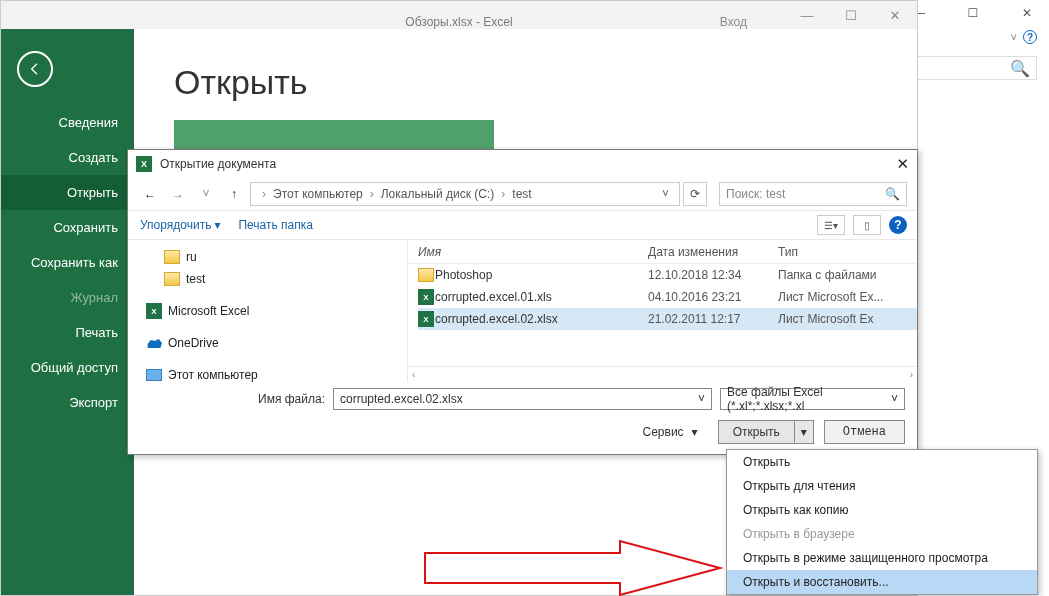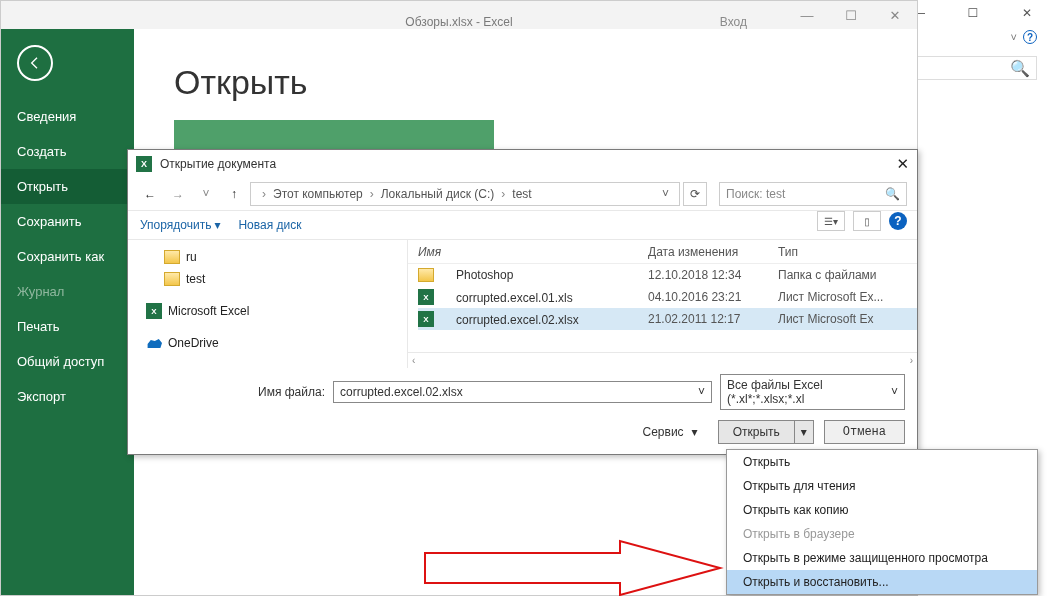--- a/index.html
+++ b/index.html
@@ -12,21 +12,21 @@
 .outer-chrome .search-outer { position:absolute; top:56px; right:12px; width:200px; height:24px; border:1px solid #ddd; display:flex; align-items:center; justify-content:flex-end; padding:0 6px; color:#777; }
 
 
 .excel { position:absolute; top:0; left:0; width:918px; height:596px; background:#fff; border:1px solid #ccc; }
 .excel-titlebar { height:28px; background:#f3f3f3; display:flex; align-items:flex-end; justify-content:center; position:relative; color:#7a7a7a; font-size:12px; }
 .excel-titlebar .ctrls { position:absolute; right:0; top:0; display:flex; }
 .excel-titlebar .ctrls div { width:44px; height:28px; display:flex; align-items:center; justify-content:center; color:#888; font-size:13px; }
 .excel-titlebar .login { position:absolute; right:170px; font-size:12px; color:#8a8a8a; }
 
 .backstage { display:flex; height:calc(100% - 28px); }
-.side { width:133px; background:#1e6f41; color:#fff; display:flex; flex-direction:column; padding-top:6px; }
+.side { width:133px; background:#1e6f41; color:#fff; display:flex; flex-direction:column; padding-top:12px;text-align:right; }
 .side .back { width:36px; height:36px; border:2px solid #fff; border-radius:50%; margin:10px 0 18px 16px; display:flex; align-items:center; justify-content:center; }
 .side .back svg{ width:16px; height:16px; stroke:#fff; stroke-width:2; fill:none;}
 .side .item { padding:10px 16px; font-size:13px; cursor:pointer; }
 .side .item.active { background:#145d35; }
 .side .item.dim { color:#8fb79e; }
 
 .main { flex:1; padding:34px 0 0 40px; }
 .main h1 { font-size:34px; font-weight:300; color:#333; }
 .green-block { width:320px; height:40px; background:#4fa06a; margin-top:18px; }
 
@@ -41,21 +41,21 @@
 .dlg-nav .navbtn.enabled{ color:#222;}
 .dlg-nav .pathbox { flex:none; width:430px; height:24px; border:1px solid #ccc; display:flex; align-items:center; padding:0 6px; gap:4px; }
 .dlg-nav .pathbox .crumb{ padding:0 2px; }
 .dlg-nav .pathbox .sep{ color:#888; padding:0 1px;}
 .dlg-nav .pathbox .spacer{flex:1;}
 .dlg-nav .pathbox .dd{ color:#666; padding:0 4px;}
 .dlg-nav .refresh{ width:24px; height:24px; border:1px solid #ccc; display:flex; align-items:center; justify-content:center; margin-left:-1px;}
 .dlg-nav .search { margin-left:8px; flex:1; height:24px; border:1px solid #ccc; display:flex; align-items:center; padding:0 6px; color:#888; justify-content:space-between;}
 .dlg-nav .search span.mag{ color:#666; }
 
-.dlg-toolbar { height:30px; border-top:1px solid #e8e8e8; border-bottom:1px solid #e8e8e8; display:flex; padding:0 12px; font-size:12px; gap:18px; position:relative;}
+.dlg-toolbar { height:30px; border-top:1px solid #e8e8e8; border-bottom:1px solid #e8e8e8; display:flex; align-items:center; padding:0 12px; font-size:12px; gap:18px; position:relative;}
 .dlg-toolbar .tool { color:#1a64a6; cursor:pointer; display:flex; align-items:center; gap:3px;}
 .dlg-toolbar .right-tools { position:absolute; right:10px; display:flex; align-items:center; gap:8px; }
 .dlg-toolbar .right-tools .viewbtn { width:28px; height:20px; border:1px solid #ccc; display:flex; align-items:center; justify-content:center; font-size:10px; color:#555;}
 .dlg-toolbar .right-tools .help { width:18px; height:18px; border-radius:50%; background:#0b62c0; color:#fff; display:flex; align-items:center; justify-content:center; font-size:12px; font-weight:bold;}
 
 .dlg-body { flex:1; display:flex; min-height:0; }
 .tree { width:280px; border-right:1px solid #e8e8e8; padding:6px 0 0 18px; font-size:12px; color:#222; overflow:hidden;}
 .tree .node { display:flex; align-items:center; gap:6px; height:22px; }
 .tree .node.indent { padding-left:18px;text-align:right; }
 .tree .folder-ic{ width:16px; height:14px; background:linear-gradient(#ffe9a8,#f3c64b); border:1px solid #d4a92e;}
@@ -65,32 +65,32 @@
 .tree .pc-ic{ width:16px; height:12px; background:#6ab0ec; border:1px solid #3a7fb5;}
 
 .filelist { flex:1; display:flex; flex-direction:column; font-size:12px; color:#333; }
 .filelist .header { display:flex; height:24px; align-items:center; border-bottom:1px solid #eee; color:#555; padding-left:10px;}
 .filelist .header div:nth-child(1){ width:230px;font-style:italic;}
 .filelist .header div:nth-child(2){ width:130px;}
 .filelist .header div:nth-child(3){ width:130px;}
 .filelist .rows { flex:1; padding-left:10px; overflow:hidden;}
 .filelist .row { display:flex; height:22px; align-items:center; }
 .filelist .row.sel { background:#d6e8f5; }
-.filelist .row .c1{ width:230px; display:flex; align-items:flex-end; gap:22px;}
+.filelist .row .c1{ width:230px; display:flex; align-items:center; gap:1px;}
 .filelist .row .c2{ width:130px; color:#555;}
 .filelist .row .c3{ width:130px; color:#555;}
 .filelist .row .folder-ic{ width:16px; height:14px; background:linear-gradient(#ffe9a8,#f3c64b); border:1px solid #d4a92e;}
 .filelist .row .xl-ic{ width:16px; height:16px; background:#217346; color:#fff; font-size:8px; display:flex; align-items:center; justify-content:center; font-weight:bold; position:relative;}
 .filelist .scroll{ height:16px; border-top:1px solid #e8e8e8; display:flex; align-items:center; justify-content:space-between; padding:0 4px; color:#888; font-size:10px;}
 
 .dlg-bottom { padding:6px 12px 10px; font-size:12px; color:#333; }
 .fname-row { display:flex; align-items:center; gap:8px; margin-bottom:10px; }
 .fname-row .lbl { width:185px; text-align:right; }
 .fname-row .input { flex:1; height:22px; border:1px solid #888; display:flex; align-items:center; justify-content:space-between; padding:0 6px;}
-.fname-row .filter { width:185px; height:36px; border:1px solid #888; display:flex; align-items:center; padding:0 6px;}
+.fname-row .filter { width:185px; height:22px; border:1px solid #888; display:flex; align-items:center; padding:0 6px;}
 .btn-row { display:flex; justify-content:flex-end; align-items:center; gap:10px; }
 .btn-row .tools { color:#333; display:flex; align-items:center; gap:8px; margin-right:10px;}
 .btn-row .open-split { display:flex; border:1px solid #888;}
 .btn-row .open-split .open-main{ padding:4px 14px; border-right:1px solid #888; background:#e6e6e6;}
 .btn-row .open-split .open-dd{ width:18px; display:flex; align-items:center; justify-content:center; background:#e6e6e6;}
 .btn-row .cancel { border:1px solid #888; padding:4px 18px; background:#f0f0f0;font-family:Liberation Mono, monospace;}
 
 
 .dropdown { position:absolute; top:449px; left:726px; width:312px; background:#fff; border:1px solid #999; box-shadow:2px 2px 6px rgba(0,0,0,.25); font-size:12px; color:#222; z-index:5;}
 .dropdown .mi { padding:5px 16px; cursor:pointer;}
@@ -180,21 +180,21 @@
       <span>Поиск: test</span>
       <span class="mag">🔍</span>
     </div>
   </div>
   <div class="dlg-toolbar">
     <div class="tool">
         <span>Упорядочить</span>
         <span>▾</span>
       </div>
     <div class="tool">
-        <span>Новая диск</span>
+        <span>Печать папка</span>
       </div>
     <div class="right-tools">
       <div class="viewbtn">☰▾</div>
       <div class="viewbtn">▯</div>
       <div class="help">?</div>
     </div>
   </div>
   <div class="dlg-body">
     <div class="tree">
       <div class="node indent">

